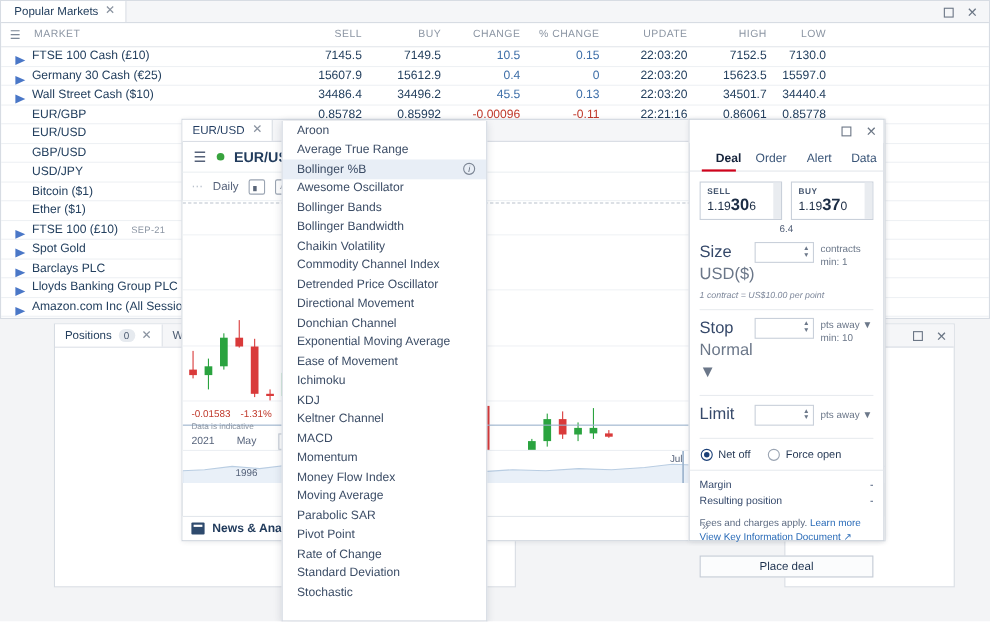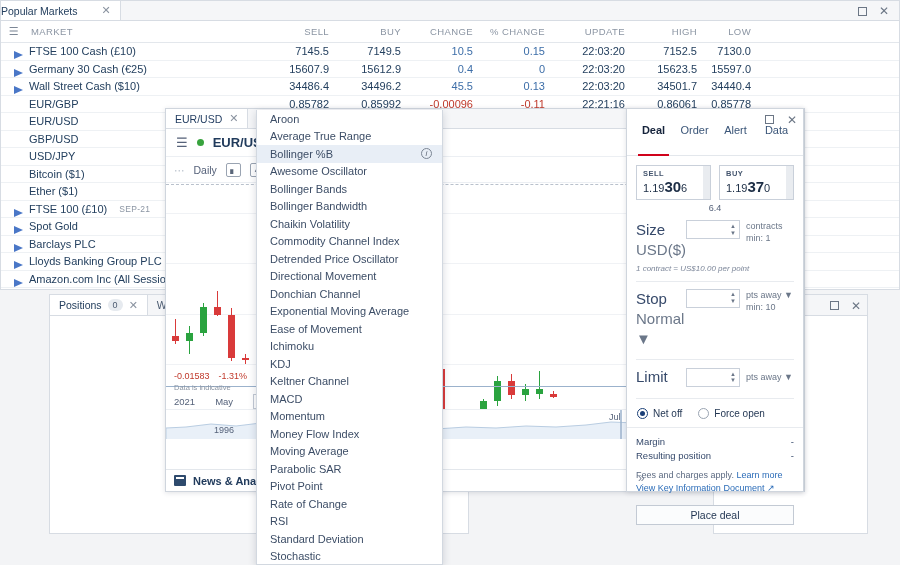--- a/index.html
+++ b/index.html
@@ -15,22 +15,22 @@
   
   .win-watchlist {
     position: absolute; left: 0; top: 0; width: 900px; height: 290px;
     background: #ffffff; border: 1px solid #d7dce3;
   }
   .wl-tabbar {
     height: 20px; background: #f5f6f8; border-bottom: 1px solid #d7dce3;
     display: flex; align-items: stretch; position: relative;
   }
   .wl-tab {
-    display: flex; align-items: center; gap: 24px;
-    padding: 0 9px 0 0; background: #ffffff;
+    display: flex; align-items: center; gap: 6px;
+    padding: 0 9px 0 12px; background: #ffffff;
     border-right: 1px solid #d7dce3;
     font-size: 10.5px; color: #25405f;
   }
   .tab-x { font-size: 11px; color: #8a93a0; line-height: 1; cursor: pointer; }
   .wl-wincontrols {
     position: absolute; right: 4px; top: 0; height: 20px;
     display: flex; align-items: center; gap: 12px; padding-right: 6px;
   }
   .ctl-max {
     width: 9px; height: 9px; border: 1.4px solid #6b7685; display:inline-block;
@@ -185,21 +185,21 @@
 
   
   .win-deal {
     position:absolute; left: 626px; top:108px; width: 178px; height: 384px;
     background:#fff; border:1px solid #cfd5dd; z-index: 40;
     box-shadow: 0 1px 5px rgba(30,40,60,.13);
   }
   .dl-top { height:21px; position:relative; background:#fff; }
   .dl-ctl { position:absolute; right:6px; top:0; height:21px; display:flex; align-items:center; gap:13px;}
   .dl-tabs { display:flex; align-items:flex-end; height: 26px; border-bottom:1px solid #e3e7ec; padding: 0 6px; gap: 0;}
-  .dl-tab { flex:1; text-align:center; font-size:11px; color:#3a5578; padding-bottom:19px; position:relative;}
+  .dl-tab { flex:1; text-align:right; font-size:11px; color:#3a5578; padding-bottom:5px; position:relative;}
   .dl-tab.active { color:#15233b; font-weight:bold;}
   .dl-tab.active:after{
     content:""; position:absolute; left:13%; right:13%; bottom:-1px; height:2.5px; background:#d0021b;
   }
   .quotes { display:flex; gap:8px; padding: 9px 9px 0 9px; }
   .quote {
     flex:1; border:1px solid #c9d0da; background:#fff; padding: 3px 6px 4px 6px; position:relative;
   }
   .quote .q-lbl { font-size:7.5px; font-weight:bold; letter-spacing:.5px; color:#44556e;}
   .quote .q-val { font-size:11px; color:#1b2c44; white-space:nowrap;}
@@ -813,23 +813,20 @@
       <div class="dd-item">
         <span>Parabolic SAR</span>
       </div>
       <div class="dd-item">
         <span>Pivot Point</span>
       </div>
       <div class="dd-item">
         <span>Rate of Change</span>
       </div>
       <div class="dd-item">
-        <span>RSI</span>
-      </div>
-      <div class="dd-item">
         <span>Standard Deviation</span>
       </div>
       <div class="dd-item">
         <span>Stochastic</span>
       </div>
     </div>
 
 </div>
 
 </body></html>

